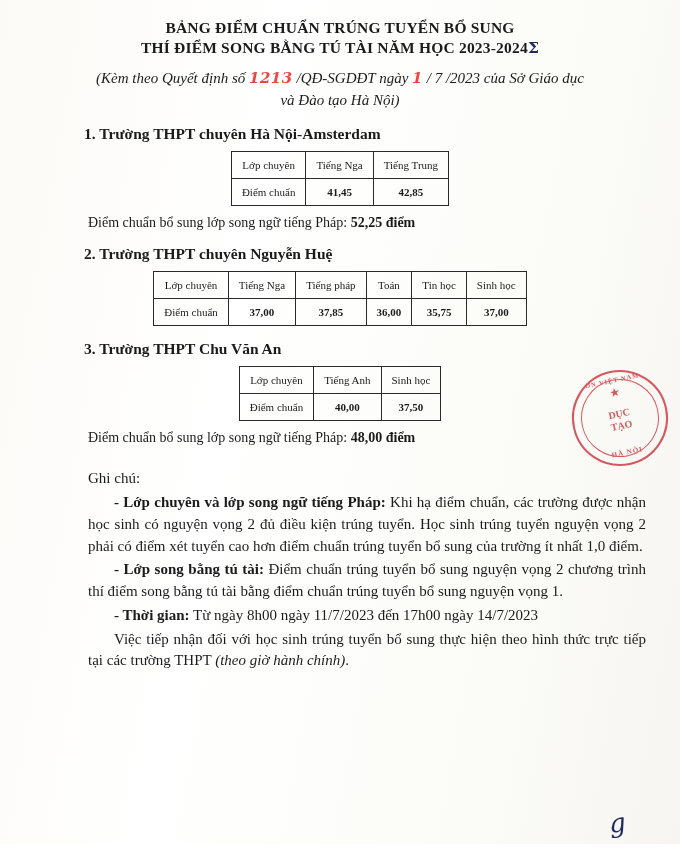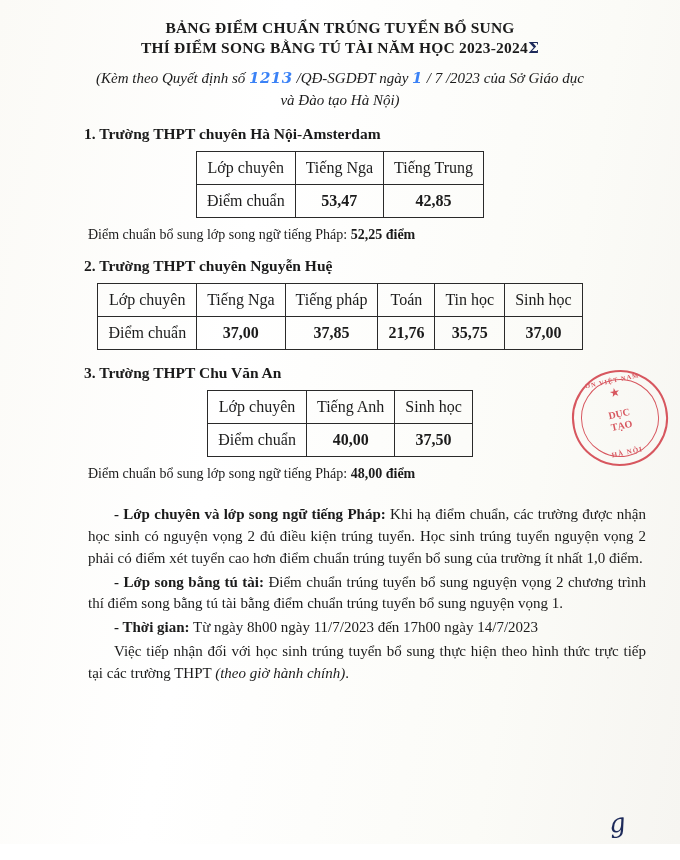--- a/index.html
+++ b/index.html
@@ -49,37 +49,37 @@
     text-align: center;
     font-style: italic;
     font-size: 15px;
     line-height: 1.45;
     margin-top: 9px;
   }
   .hand {
     font-family: "DejaVu Serif", serif;
     font-style: italic;
     font-weight: bold;
-    color: #3b82f6;
+    color: #ef4444;
     font-size: 15px;
     letter-spacing: 0.5px;
   }
   .section-heading {
     font-weight: bold;
     font-size: 15.5px;
     margin: 14px 0 8px 0;
     padding-left: 58px;
   }
   .tbl-wrap {
     display: flex;
     justify-content: center;
   }
   table.score {
     border-collapse: collapse;
-    font-size: 16px;
+    font-size: 11px;
   }
   table.score td {
     border: 1px solid #2a2a2a;
     padding: 7px 10px;
     text-align: center;
     white-space: nowrap;
   }
   table.score td.label {
     font-weight: normal;
   }
@@ -217,21 +217,21 @@
     <div class="tbl-wrap">
       <table class="score">
         <tbody>
             <tr>
           <td class="label">Lớp chuyên</td>
           <td>Tiếng Nga</td>
           <td>Tiếng Trung</td>
         </tr>
         <tr class="values">
           <td class="label">Điểm chuẩn</td>
-          <td>53,47</td>
+          <td>41,45</td>
           <td>42,85</td>
         </tr>
       </tbody>
         </table>
     </div>
     <div class="note-line">
       <span>Điểm chuẩn bổ sung lớp song ngữ tiếng Pháp:</span>
       <b>52,25 điểm</b>
     </div>
 
@@ -244,21 +244,21 @@
           <td>Tiếng Nga</td>
           <td>Tiếng pháp</td>
           <td>Toán</td>
           <td>Tin học</td>
           <td>Sinh học</td>
         </tr>
         <tr class="values">
           <td class="label">Điểm chuẩn</td>
           <td>37,00</td>
           <td>37,85</td>
-          <td>21,76</td>
+          <td>36,00</td>
           <td>35,75</td>
           <td>37,00</td>
         </tr>
       </tbody>
         </table>
     </div>
 
     <div class="section-heading">3. Trường THPT Chu Văn An</div>
     <div class="tbl-wrap">
       <table class="score">
@@ -275,20 +275,21 @@
         </tr>
       </tbody>
         </table>
     </div>
     <div class="note-line">
       <span>Điểm chuẩn bổ sung lớp song ngữ tiếng Pháp:</span>
       <b>48,00 điểm</b>
     </div>
 
     <div class="footer-notes">
+      <p>Ghi chú:</p>
       <p class="indent">
         <b>- Lớp chuyên và lớp song ngữ tiếng Pháp:</b><span> Khi hạ điểm chuẩn, các trường được nhận học sinh có nguyện vọng 2 đủ điều kiện trúng tuyển. Học sinh trúng tuyển nguyện vọng 2 phải có điểm xét tuyển cao hơn điểm chuẩn trúng tuyển bổ sung của trường ít nhất 1,0 điểm.</span>
       </p>
       <p class="indent">
         <b>- Lớp song bằng tú tài:</b><span> Điểm chuẩn trúng tuyển bổ sung nguyện vọng 2 chương trình thí điểm song bằng tú tài bằng điểm chuẩn trúng tuyển bổ sung nguyện vọng 1.</span>
       </p>
       <p class="indent">
         <b>- Thời gian:</b><span> Từ ngày 8h00 ngày 11/7/2023 đến 17h00 ngày 14/7/2023</span>
       </p>
       <p class="indent">

